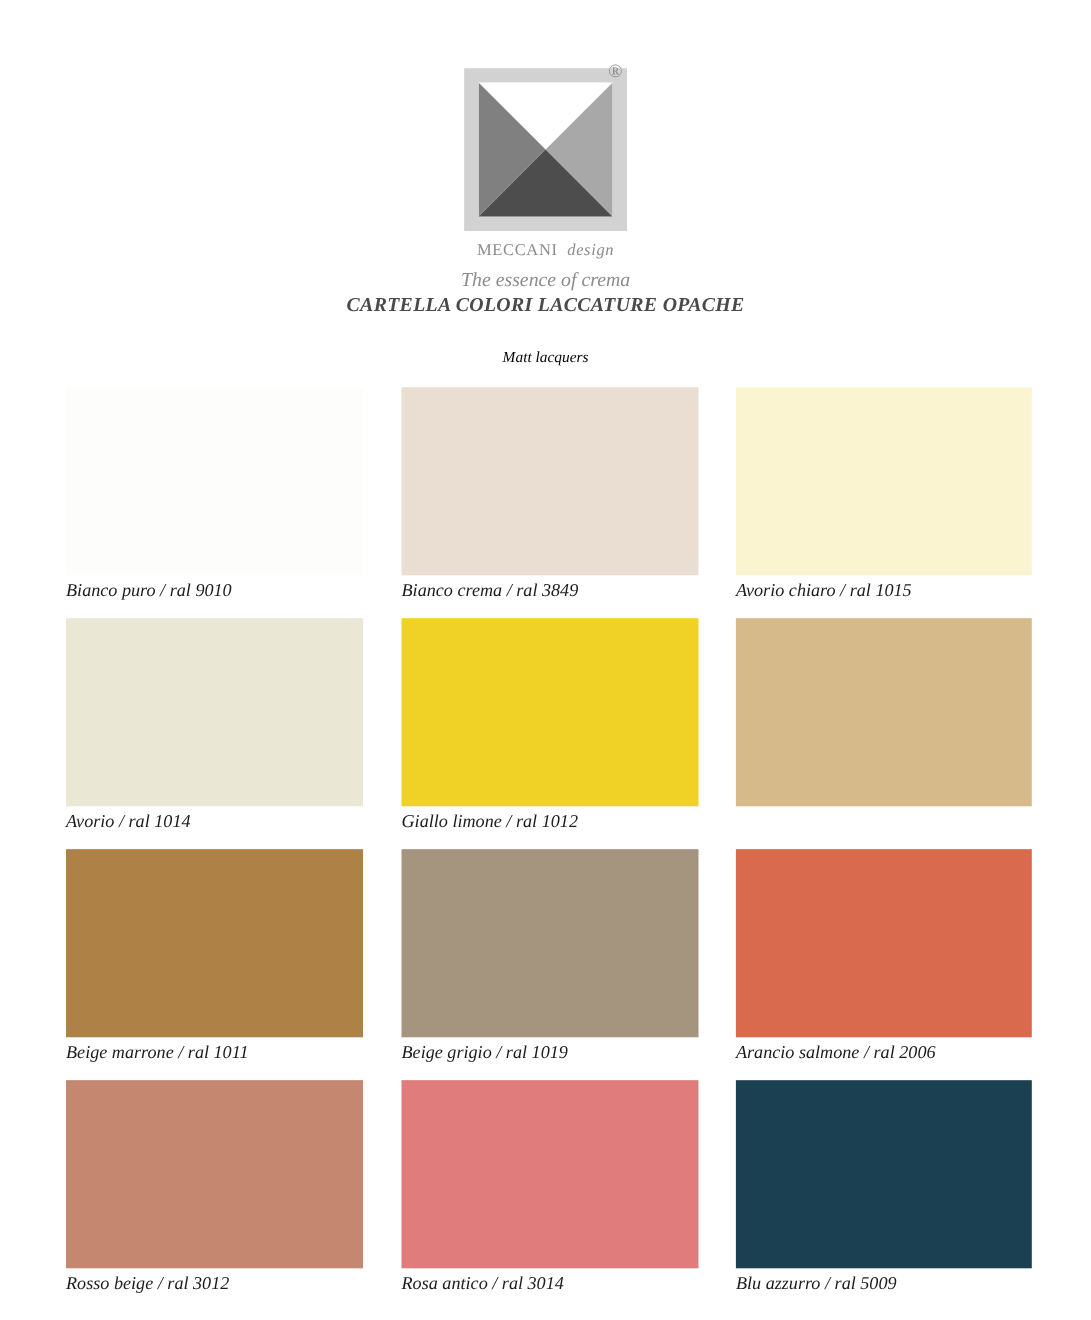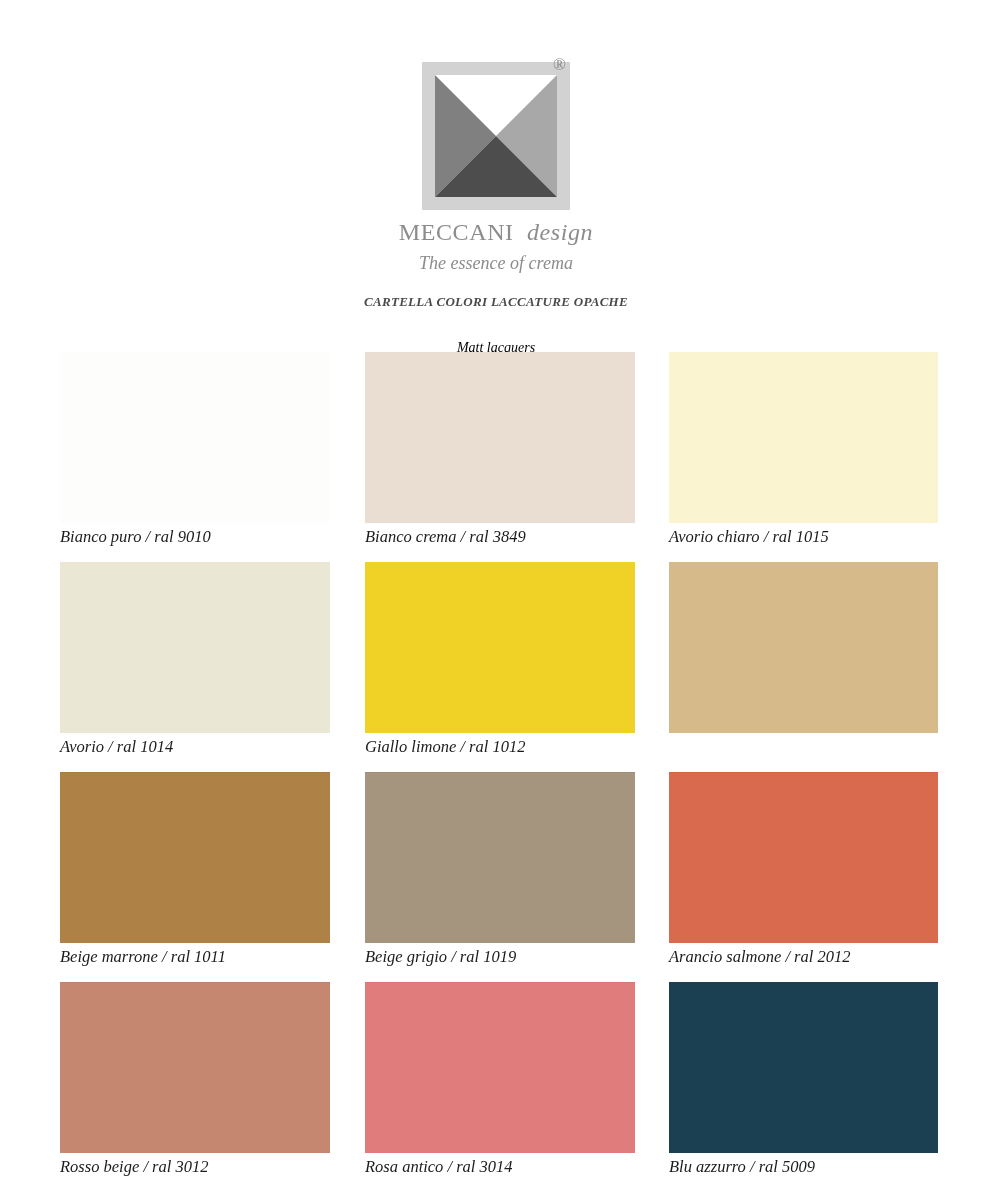--- a/index.html
+++ b/index.html
@@ -75,37 +75,37 @@
     top: -6px;
     left: 148px;
     font-family: "Liberation Serif", serif;
     font-size: 17px;
     color: #8a8a8a;
     line-height: 1;
   }
 
   .brand {
     margin-top: 18px;
-    font-size: 24px;
+    font-size: 15px;
     color: #8c8c8c;
     letter-spacing: 0.6px;
     font-family: "Liberation Serif", serif;
   }
   .brand .brand-mark { font-style: normal; }
   .brand .brand-sub { font-style: italic; font-weight: 400; }
 
   .tagline {
     margin-top: 7px;
     font-size: 18px;
     font-style: italic;
     color: #8c8c8c;
   }
   .doc-title {
-    margin-top: 20px;
-    font-size: 13px;
+    margin-top: 2px;
+    font-size: 18px;
     font-style: italic;
     font-weight: bold;
     color: #4a4a4a;
     letter-spacing: 0.3px;
   }
   .section-label {
     margin-top: 30px;
     margin-bottom: 12px;
     font-size: 14px;
     font-style: italic;
@@ -211,21 +211,21 @@
     <span class="swatch-label">Beige marrone / ral 1011</span>
   </div>
   <div class="spacer"></div>
   <div class="cell hairline">
     <span class="swatch" style="background-color: rgb(165, 149, 127);"></span>
     <span class="swatch-label">Beige grigio / ral 1019</span>
   </div>
   <div class="spacer"></div>
   <div class="cell hairline">
     <span class="swatch" style="background-color: rgb(218, 106, 78);"></span>
-    <span class="swatch-label">Arancio salmone / ral 2012</span>
+    <span class="swatch-label">Arancio salmone / ral 2006</span>
   </div>
 
   <div class="cell hairline">
     <span class="swatch" style="background-color: rgb(198, 135, 113);"></span>
     <span class="swatch-label">Rosso beige / ral 3012</span>
   </div>
   <div class="spacer"></div>
   <div class="cell hairline">
     <span class="swatch" style="background-color: rgb(224, 124, 124);"></span>
     <span class="swatch-label">Rosa antico / ral 3014</span>

